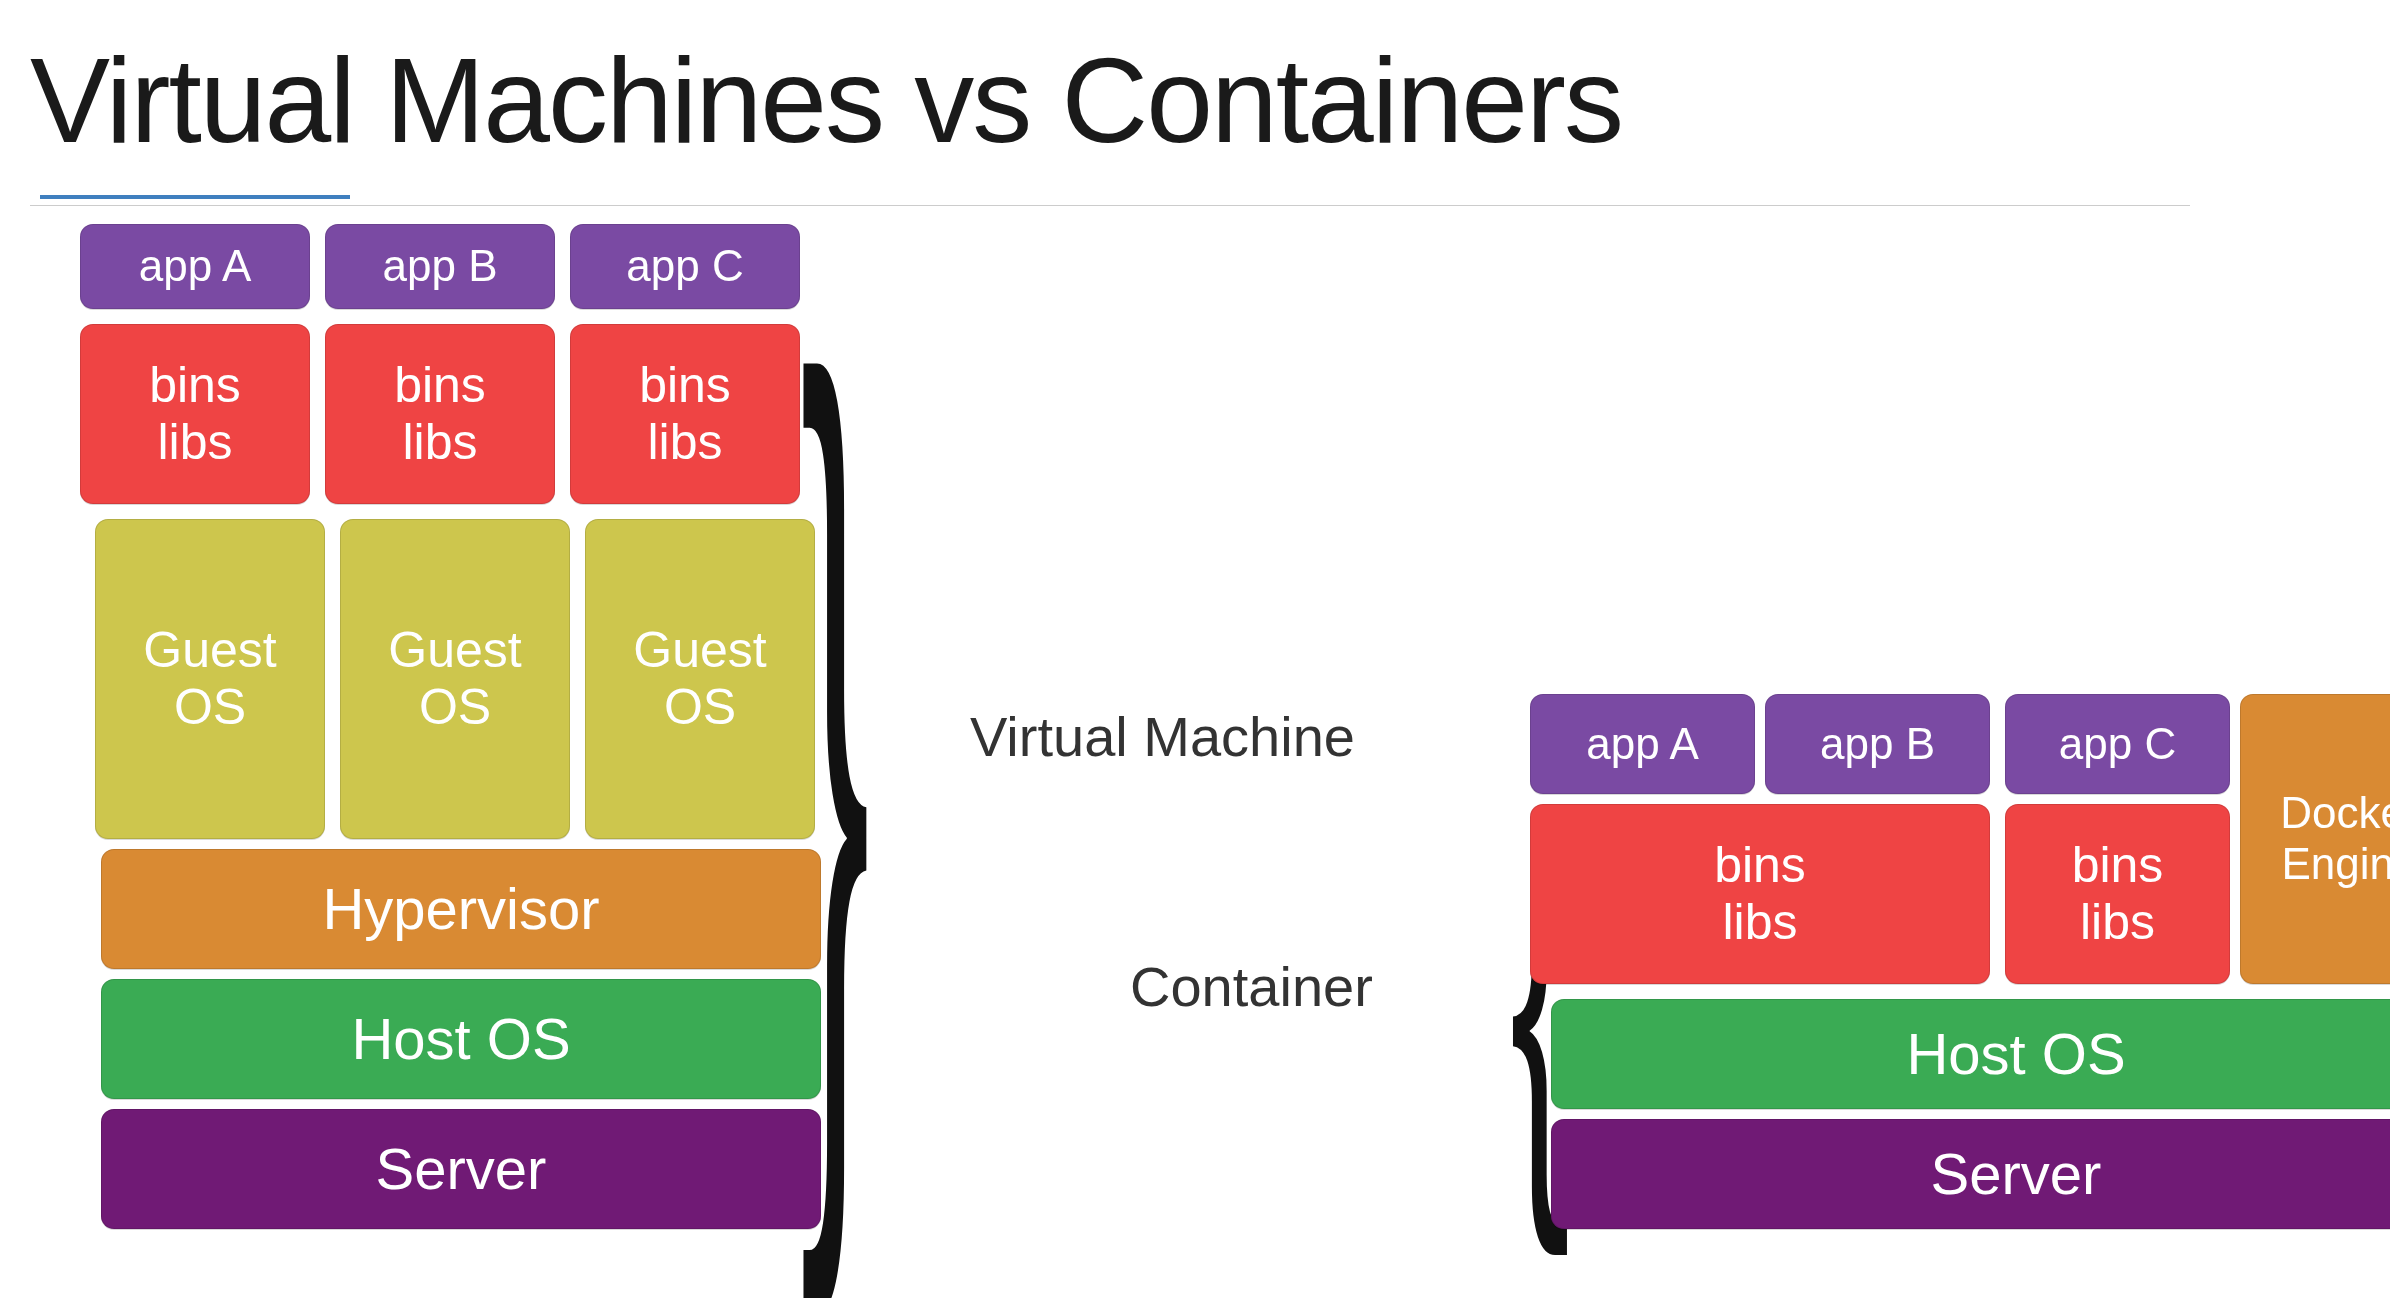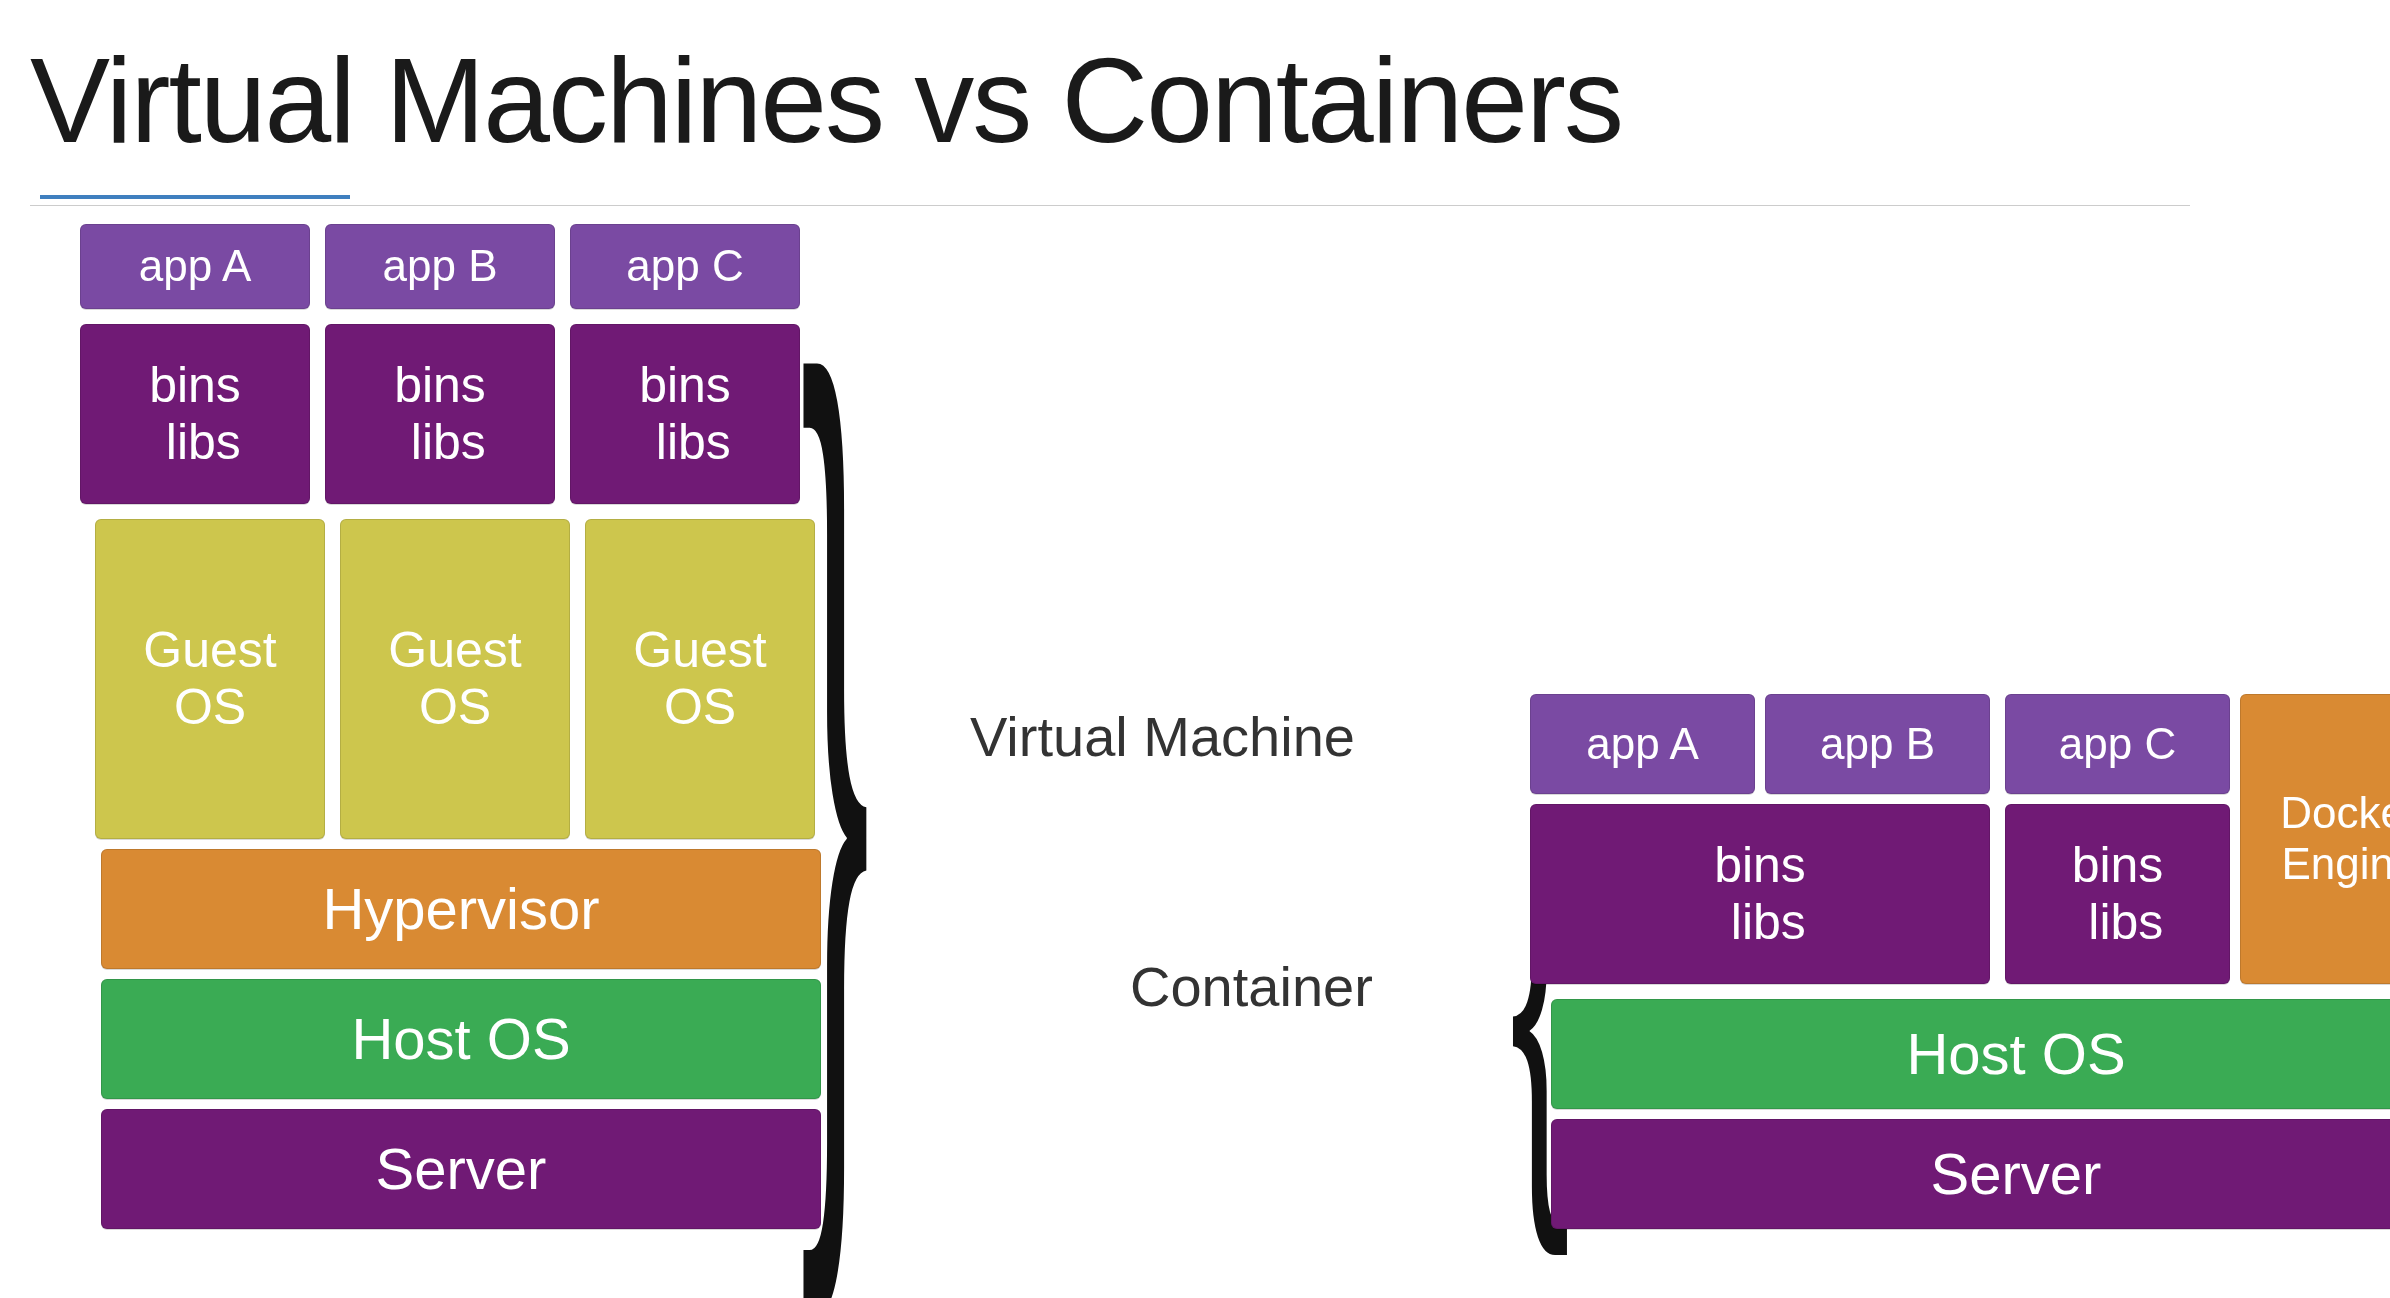--- a/index.html
+++ b/index.html
@@ -101,31 +101,31 @@
   .ct-appC { position: absolute; left: 475px; bottom: 435px; width: 225px; height: 100px; }
 
   
   .box {
     display: flex;
     align-items: center;
     justify-content: center;
     text-align: center;
     color: #ffffff;
     font-weight: 400;
-    border-radius: 6px;
+    border-radius: 13px;
     box-shadow: inset 0 0 0 1px rgba(0,0,0,0.12), 0 1px 0 rgba(0,0,0,0.15);
     line-height: 1.15;
     white-space: pre-line;
   }
   .sz-l { font-size: 58px; margin-left: 21px; }
   .sz-m { font-size: 50px; }
   .sz-s { font-size: 44px; }
 
   .c-purple { background: #7a4aa3; }
-  .c-red    { background: #701a75; text-align: right; }
+  .c-red    { background: #ef4444; }
   .c-olive  { background: #cdc64d; }
   .c-orange { background: #d98a33; }
   .c-green  { background: #3aab54; text-align: right; }
   .c-blue   { background: #701a75; }
 
   
   .brace {
     position: absolute;
     font-size: 600px;
     line-height: 0;

